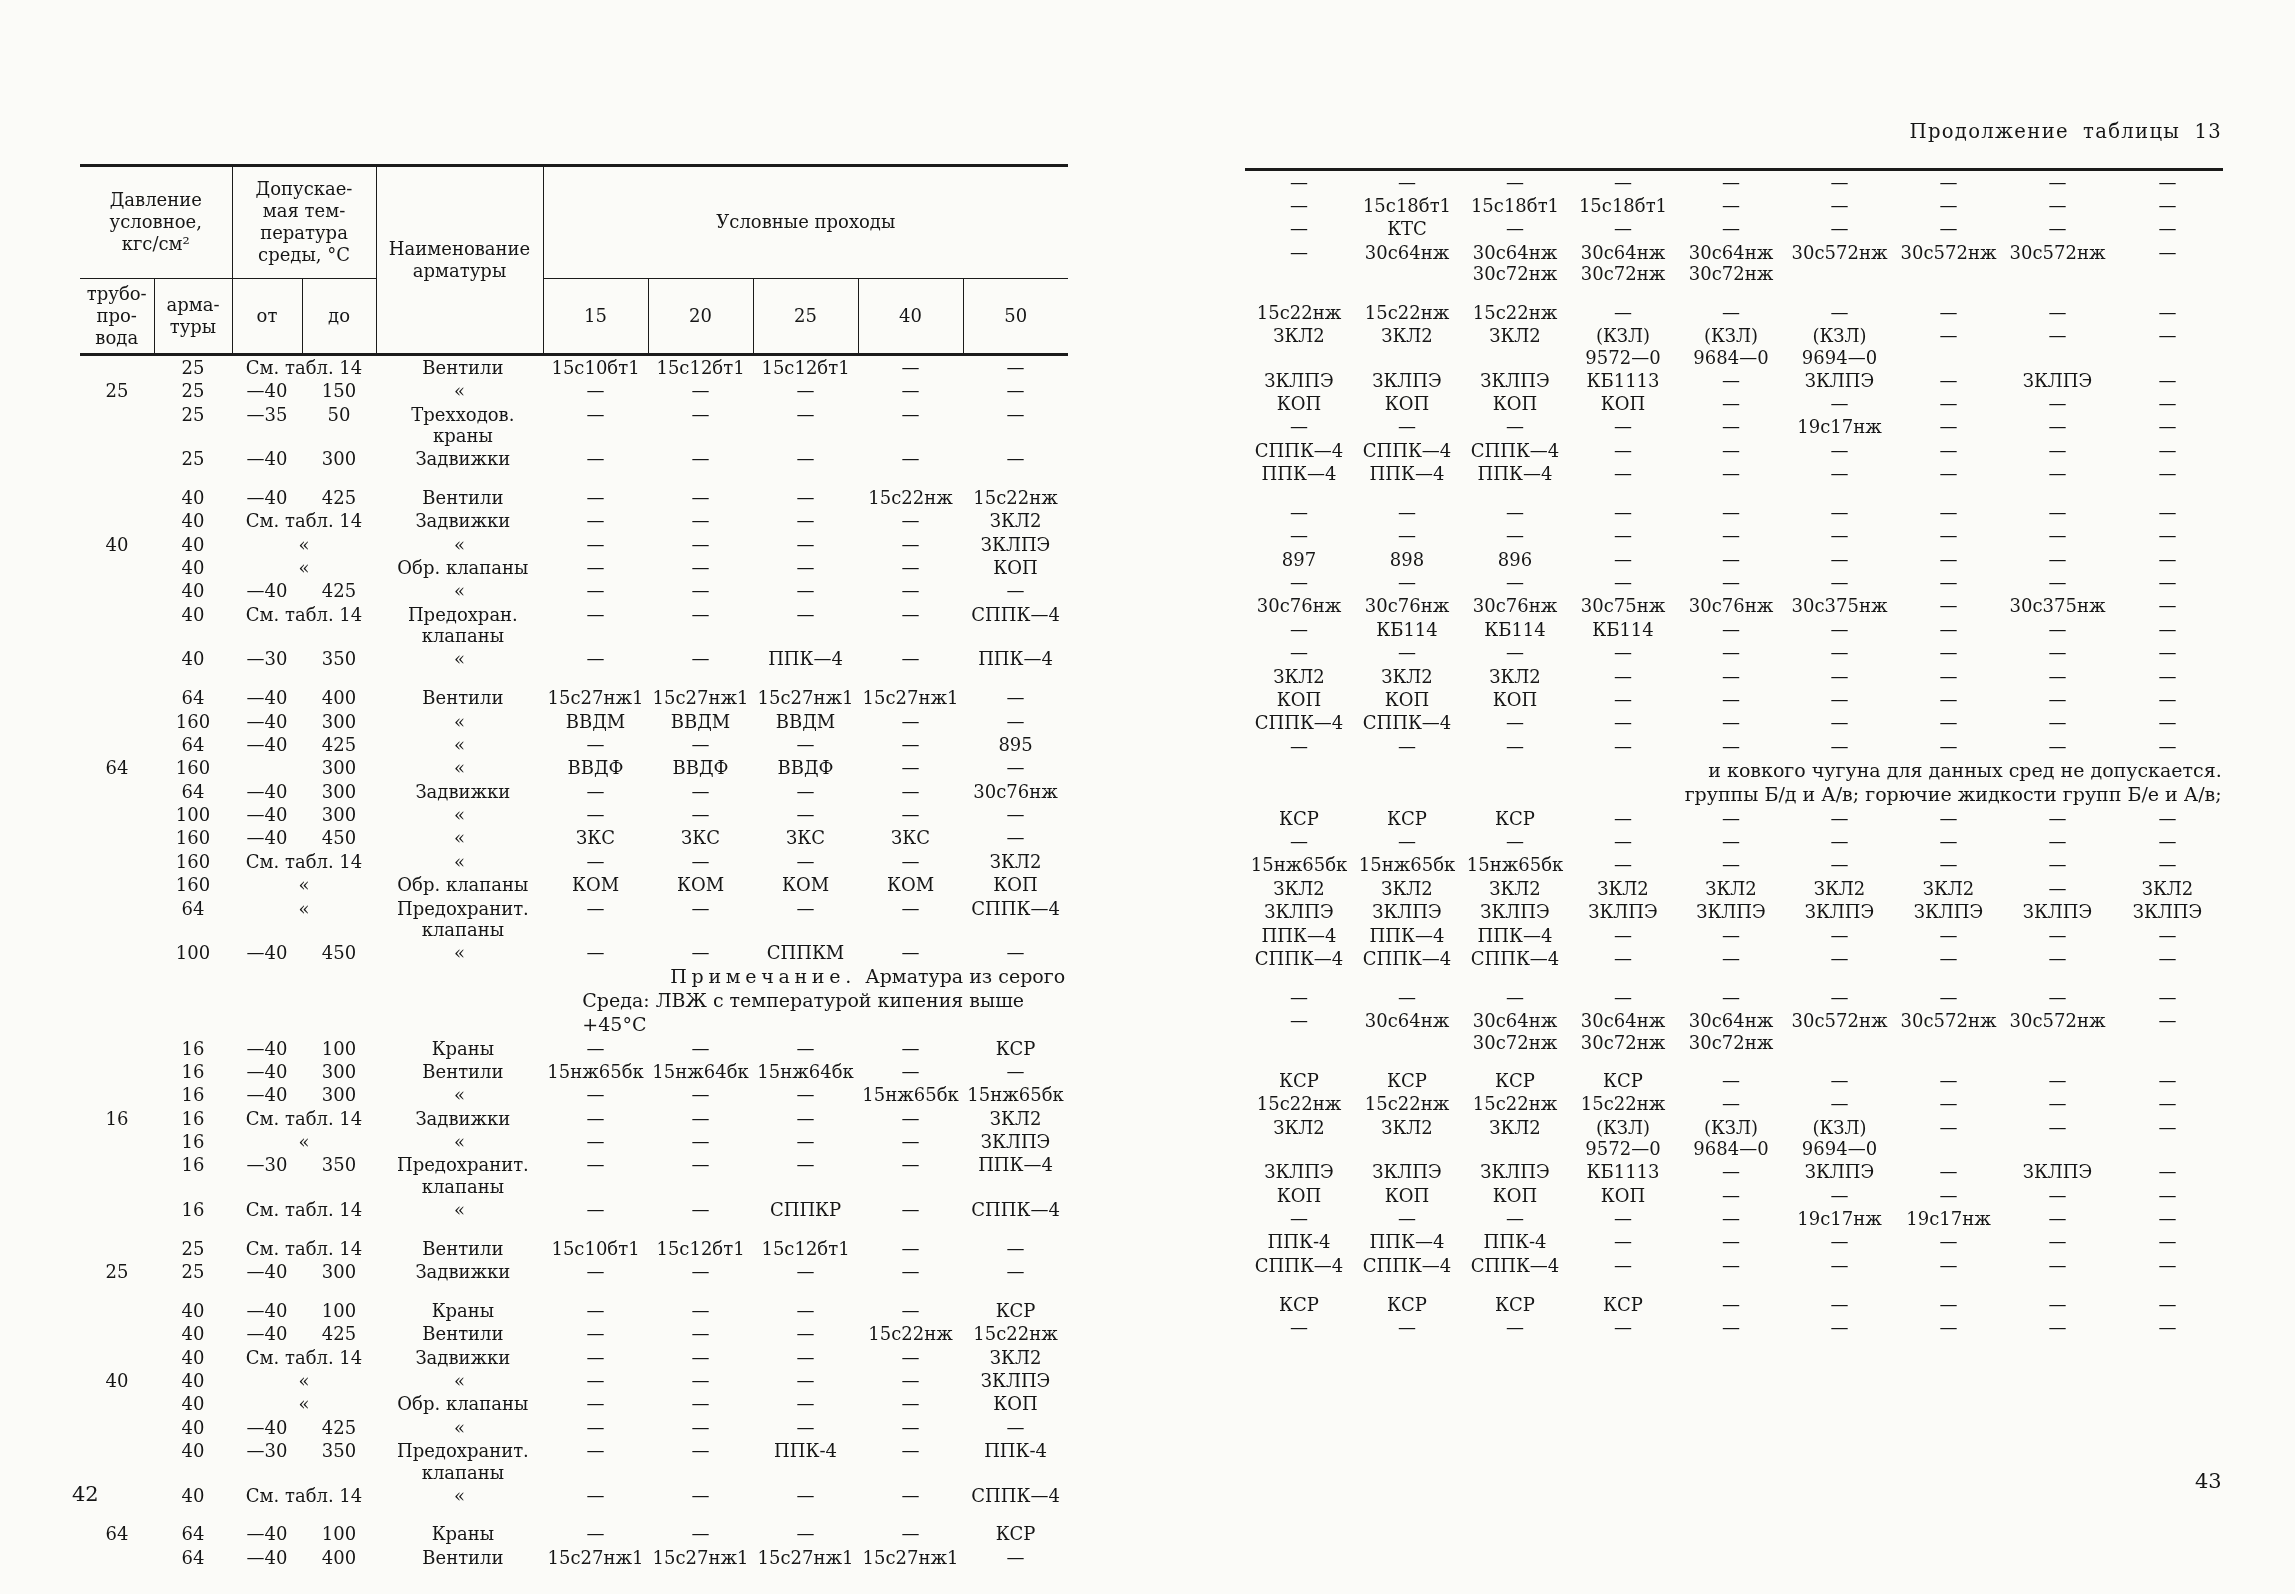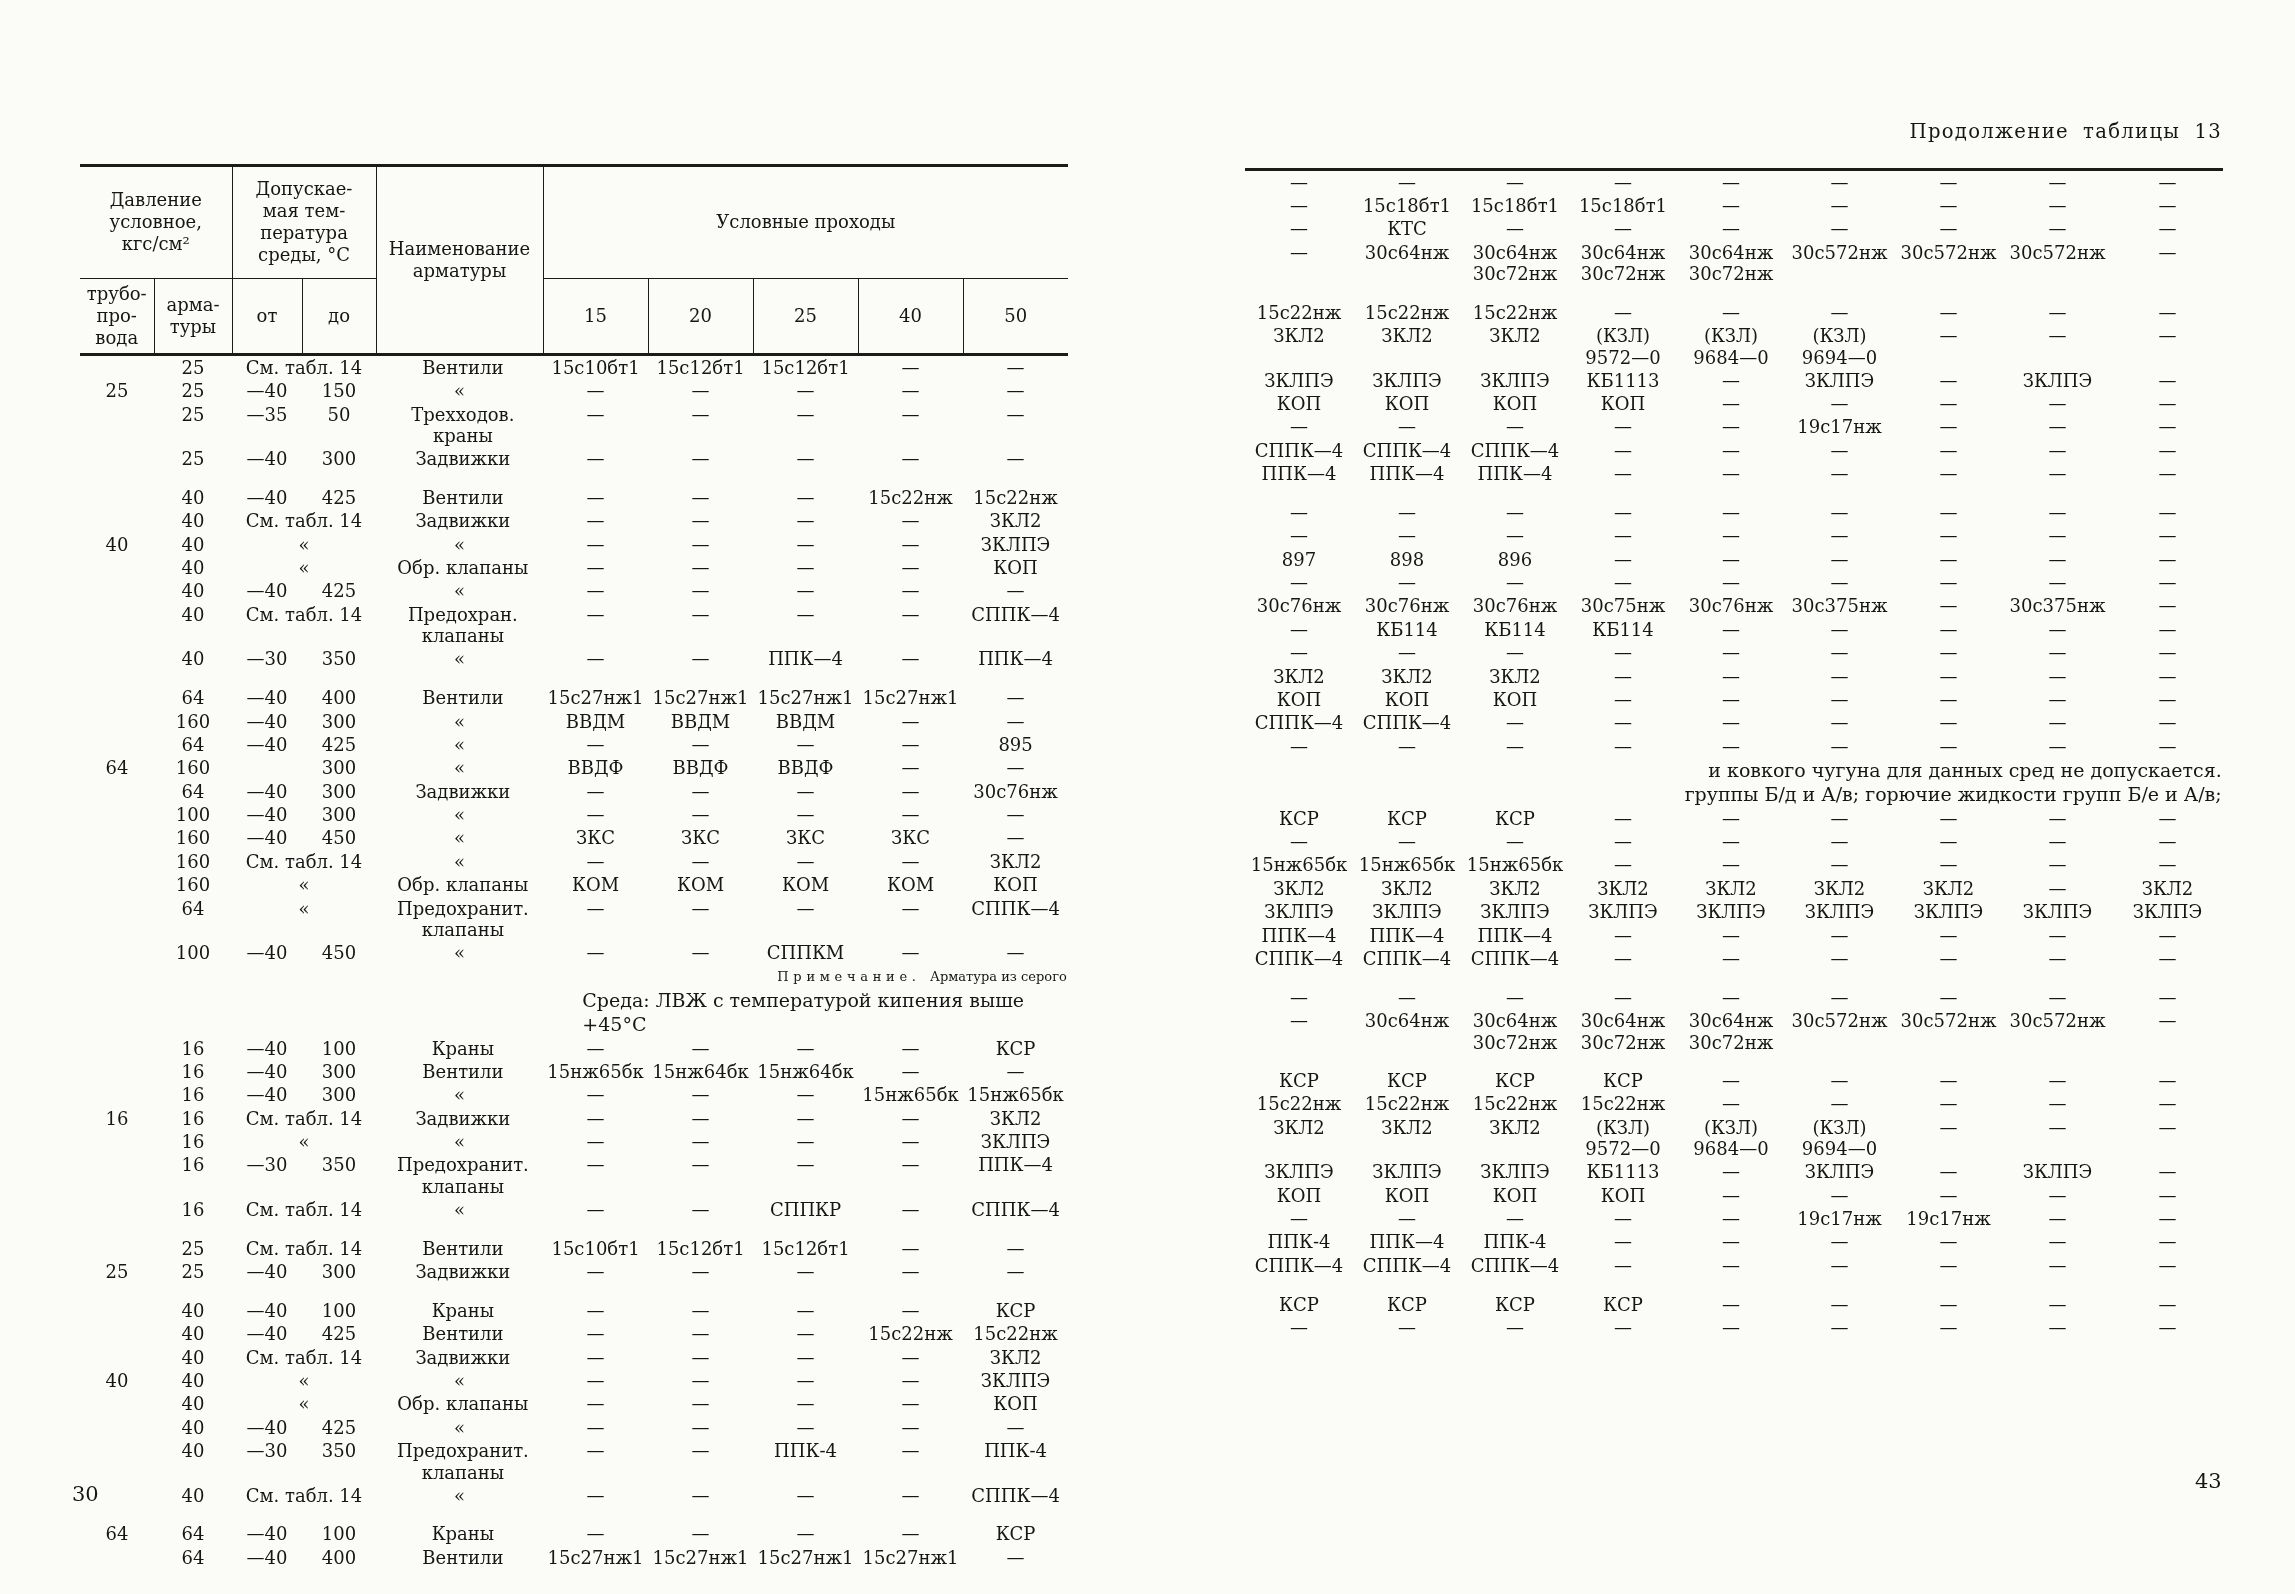--- a/index.html
+++ b/index.html
@@ -42,21 +42,21 @@
 
   td{
     font-size:18px;line-height:21.6px;height:22px;
     text-align:center;vertical-align:top;
     white-space:pre-line;padding:0.7px 1.3px;overflow:hidden;
   }
   td.c-name{text-align:center;padding-left:8px;}
   td.c-name.center{text-align:center;padding-left:1.3px;}
   td.gap{height:14px;}
   td.notecell{height:auto;}
-  .note-l1{padding-left:589px;font-size:13px;line-height:23.6px;text-align:right;}
+  .note-l1{padding-left:589px;font-size:19px;line-height:23.6px;text-align:left;}
   .note-l2{padding-left:501px;font-size:19px;line-height:23.6px;text-align:left;}
   .note-r{padding-left:5.4px;font-size:19px;line-height:23.6px;text-align:right;}
   .note-label{letter-spacing:4.7px;margin-right:9.4px;}
 </style>
 </head>
 <body>
 
 <div class="hdr-cont">Продолжение таблицы 13</div>
 
 <table class="tbl" id="tbl-left">
@@ -1095,15 +1095,15 @@
         <td class="c-val">—</td>
         <td class="c-val">—</td>
         <td class="c-val">—</td>
         <td class="c-val">—</td>
         <td class="c-val">—</td>
         <td class="c-val">—</td>
       </tr>
     </tbody>
 </table>
 
-<div class="pageno pageno-left">30</div>
+<div class="pageno pageno-left">42</div>
 <div class="pageno pageno-right">43</div>
 
 
 </body></html>

